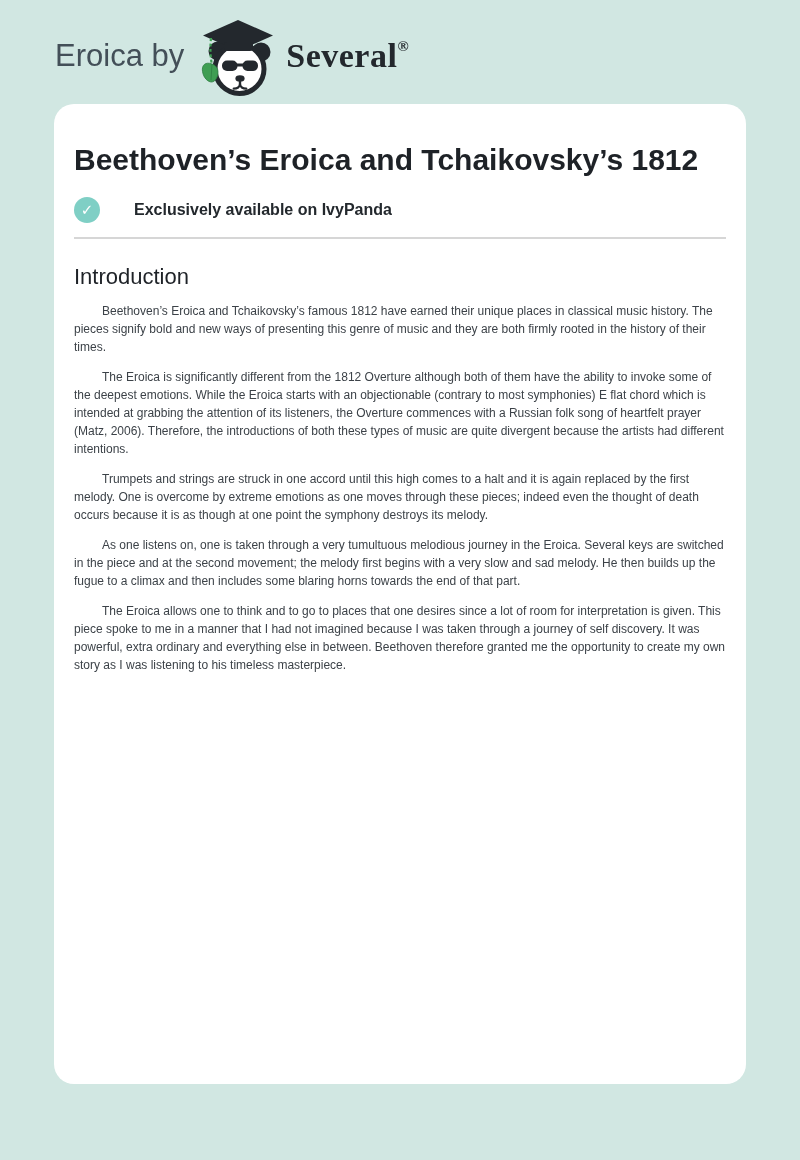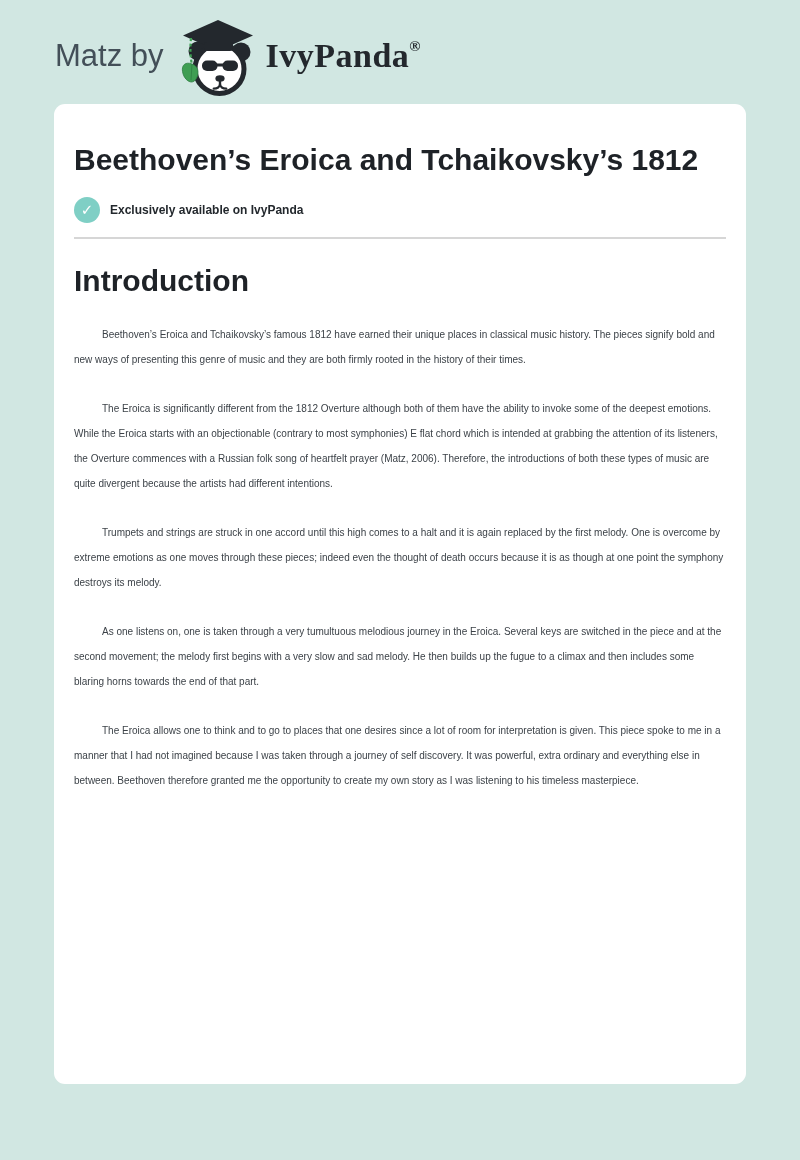--- a/index.html
+++ b/index.html
@@ -47,21 +47,21 @@
   .brand sup {
     font-size: 15px;
     line-height: 0;
     vertical-align: 16px;
   }
   .card {
     margin: 18px 0 0 54px;
     width: 692px;
     height: 980px;
     background: var(--card);
-    border-radius: 11px;
+    border-radius: 20px;
     padding: 34px 20px 0 20px;
   }
   .essay-title {
     margin: 0;
     font-size: 30px;
     line-height: 43px;
     font-weight: 700;
     color: var(--heading);
   }
   .badge-row {
@@ -77,48 +77,49 @@
     background: var(--badge);
     color: #ffffff;
     display: flex;
     align-items: center;
     justify-content: center;
     font-size: 15px;
     font-weight: 700;
     flex: none;
   }
   .badge-label {
-    font-size: 12px;
+    font-size: 16px;
     font-weight: 700;
     color: var(--ink);
+    margin-left: 24px;
   }
   .divider {
     border: none;
     border-top: 2px solid var(--divider);
     margin: 14px 0 0 0;
   }
   .section-heading {
     margin: 25px 0 0 0;
-    font-size: 30px;
-    font-weight: 700;
+    font-size: 22px;
+    font-weight: 400;
     color: var(--heading);
   }
   .para {
-    margin: 24px 0 0 0;
-    font-size: 10px;
-    line-height: 25px;
+    margin: 12px 0 0 0;
+    font-size: 12px;
+    line-height: 18px;
     color: var(--body-text);
     text-indent: 28px;
   }
 </style>
 </head>
 <body>
 
 <header class="site-header">
-  <span class="essay-by">Matz by</span>
+  <span class="essay-by">Eroica by</span>
   <span class="logo">
     <svg width="74" height="78" viewBox="0 0 74 78" aria-hidden="true">
 
       <circle cx="18" cy="32" r="9.5" fill="#23282d"></circle>
       <circle cx="61" cy="33" r="9.5" fill="#23282d"></circle>
 
       <circle cx="39.5" cy="50" r="24.5" fill="#ffffff" stroke="#23282d" stroke-width="5"></circle>
 
       <rect x="22" y="41.5" width="15.5" height="10.5" rx="5" fill="#23282d"></rect>
       <rect x="42.5" y="41.5" width="15.5" height="10.5" rx="5" fill="#23282d"></rect>
@@ -128,21 +129,21 @@
       <path d="M40 62.5 v2.5 m0 0 c0 3 -3 4.6 -6.2 4.6 m6.2 -4.6 c0 3 3 4.6 6.2 4.6" stroke="#23282d" stroke-width="2.4" fill="none" stroke-linecap="round"></path>
 
       <polygon points="38,1 73,16.5 38,32 3,16.5" fill="#23282d"></polygon>
       <rect x="24" y="23" width="29" height="9" rx="3" fill="#23282d"></rect>
 
       <path d="M11 19 q-1.5 15 1 27" stroke="#3f9e53" stroke-width="2.2" stroke-dasharray="3 2.4" fill="none"></path>
 
       <path d="M12 45 c-6.5 -2.5 -10.5 1 -9.5 7.5 c1 6.5 5.5 10.5 9 10.5 c3.5 0 6.5 -5 6.5 -9.5 c0 -5 -2.5 -7 -6 -8.5 z M12 45 l-1 16" fill="#3f9e53" stroke="#2e7d42" stroke-width="0.8"></path>
     </svg>
   </span>
-  <span class="brand"><span>IvyPanda</span><sup>®</sup></span>
+  <span class="brand"><span>Several</span><sup>®</sup></span>
 </header>
 
 <main class="card">
   <h1 class="essay-title">Beethoven’s Eroica and Tchaikovsky’s 1812</h1>
 
   <div class="badge-row">
     <span class="check-circle">✓</span>
     <span class="badge-label">Exclusively available on IvyPanda</span>
   </div>
 

